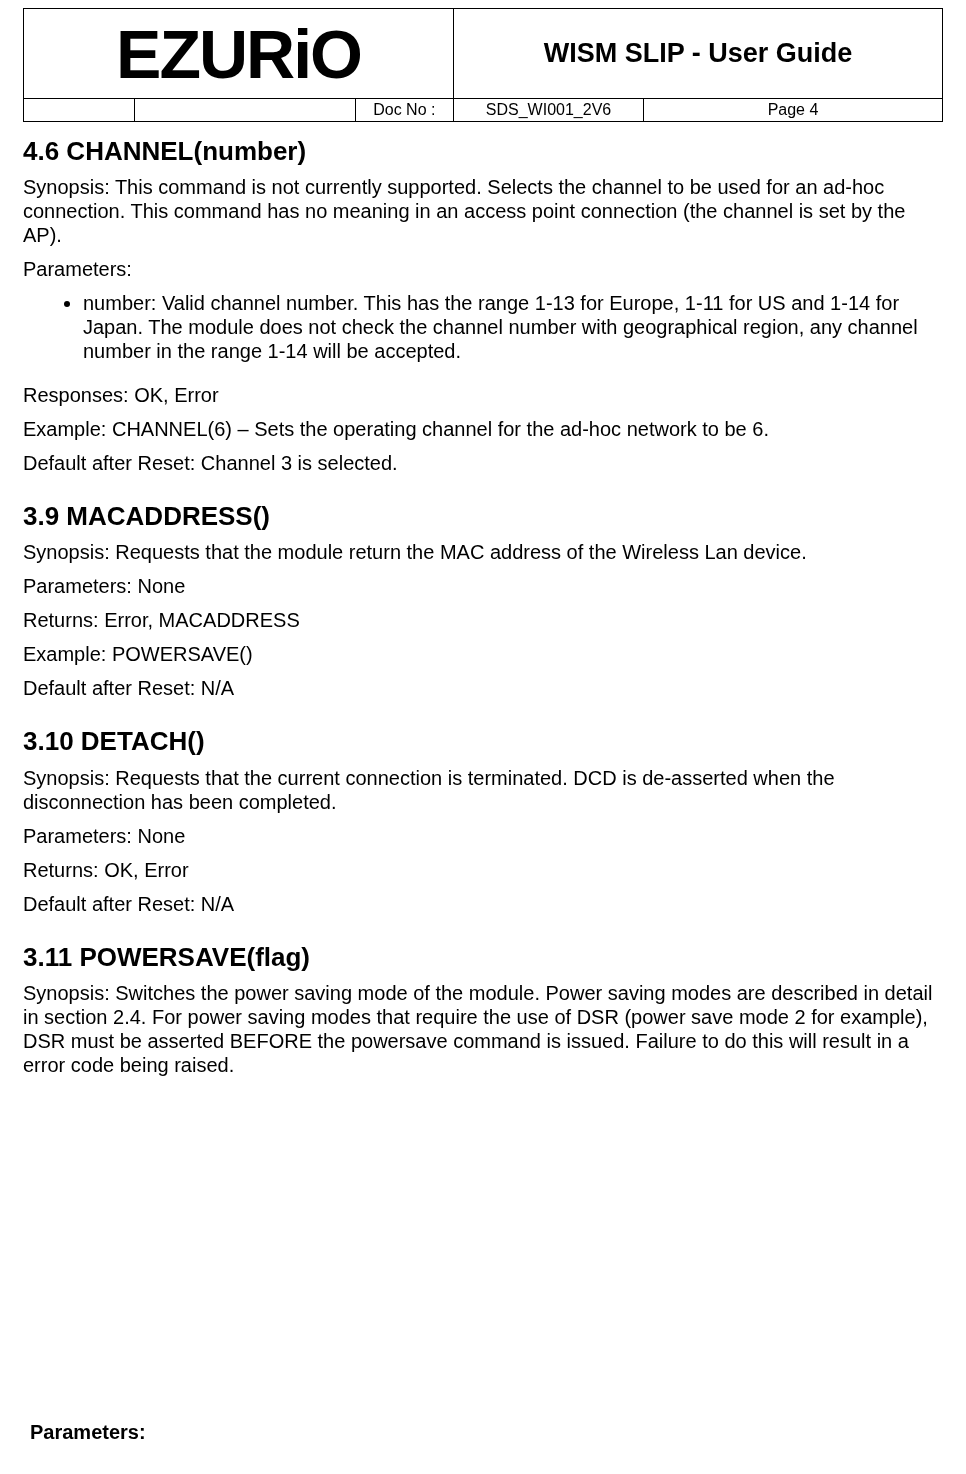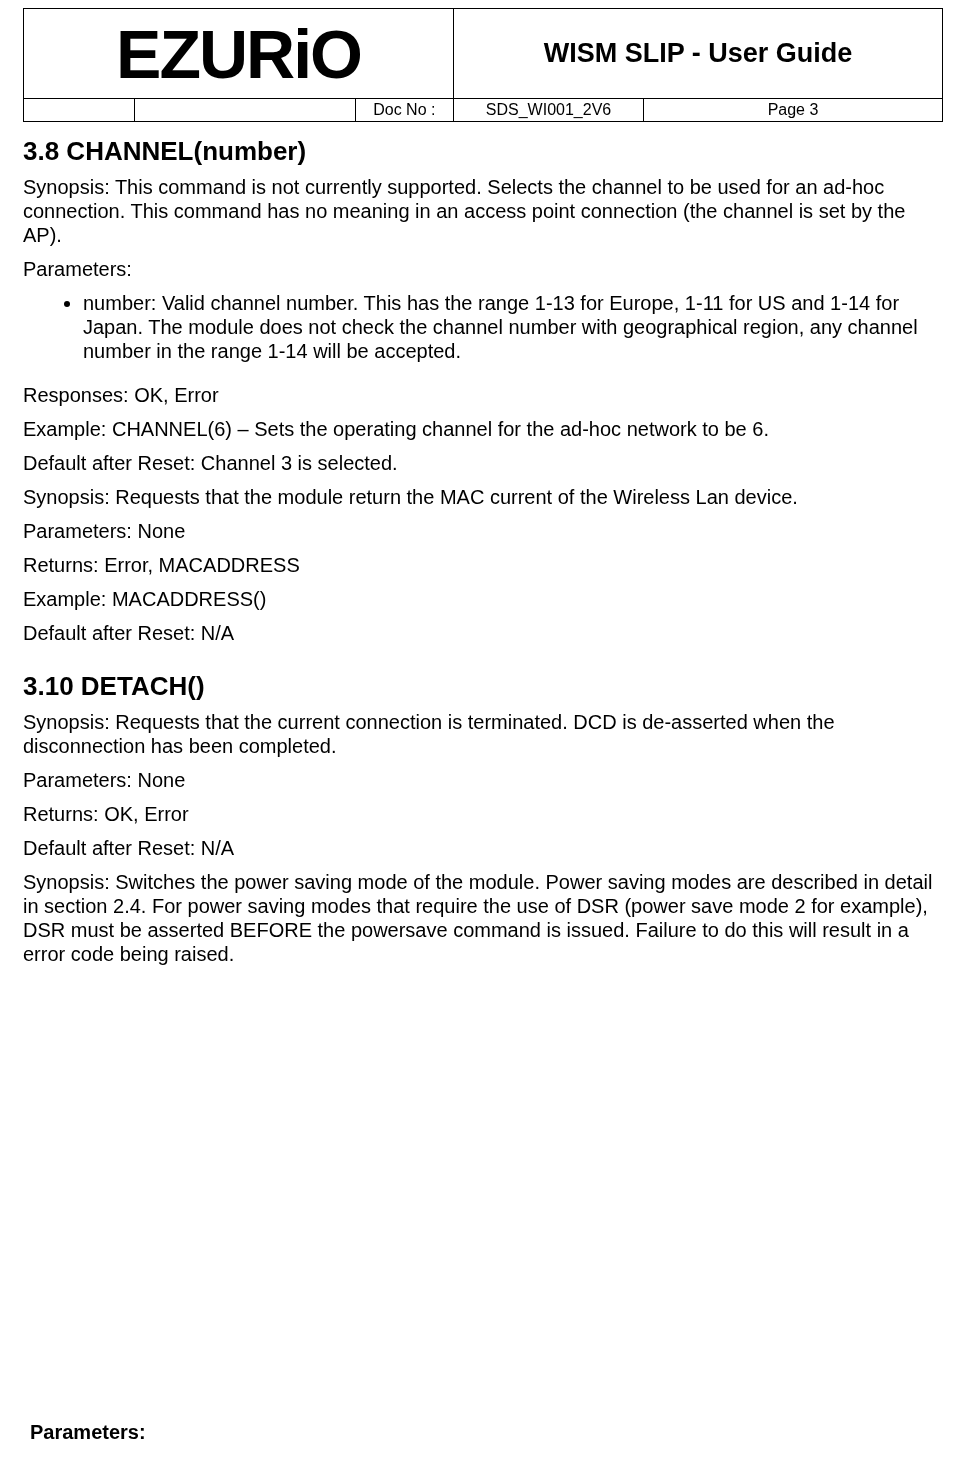--- a/index.html
+++ b/index.html
@@ -76,46 +76,48 @@
     <td class="logo-cell" colspan="3">
       <span class="logo-text">EZURi<span class="logo-o">O</span></span>
     </td>
     <td class="title-cell" colspan="2">WISM SLIP - User Guide</td>
   </tr>
   <tr class="meta-row">
     <td class="meta-empty1"></td>
     <td class="meta-empty2"></td>
     <td class="meta-docno-label">Doc No :</td>
     <td class="meta-docno-value">SDS_WI001_2V6</td>
-    <td>Page 3</td>
+    <td>Page 4</td>
   </tr>
 </tbody>
   </table>
 
 <div class="content">
 
-  <h2 class="section first">3.8  CHANNEL(number)</h2>
+  <h2 class="section first">4.6  CHANNEL(number)</h2>
   <p class="block"><span class="bold">Synopsis: This command is not currently supported.</span><span> Selects the channel to be used for an ad-hoc connection. This command has no meaning in an access point connection (the channel is set by the AP).</span></p>
   <p class="block bold">Parameters:</p>
   <ul class="param">
     <li>number: Valid channel number. This has the range 1-13 for Europe, 1-11 for US and 1-14 for Japan. The module does not check the channel number with geographical region, any channel number in the range 1-14 will be accepted.</li>
   </ul>
   <p class="block"><span class="bold">Responses:</span><span> OK, Error</span></p>
   <p class="block"><span class="bold">Example:</span><span> CHANNEL(6) – Sets the operating channel for the ad-hoc network to be 6.</span></p>
   <p class="block"><span class="bold">Default after Reset:</span><span> Channel 3 is selected.</span></p>
 
-  <p class="block"><span class="bold">Synopsis:</span><span> Requests that the module return the MAC current of the Wireless Lan device.</span></p>
+  <h2 class="section">3.9  MACADDRESS()</h2>
+  <p class="block"><span class="bold">Synopsis:</span><span> Requests that the module return the MAC address of the Wireless Lan device.</span></p>
   <p class="block"><span class="bold">Parameters:</span><span> None</span></p>
   <p class="block"><span class="bold">Returns:</span><span> Error, MACADDRESS</span></p>
-  <p class="block"><span class="bold">Example:</span><span> MACADDRESS()</span></p>
+  <p class="block"><span class="bold">Example:</span><span> POWERSAVE()</span></p>
   <p class="block"><span class="bold">Default after Reset:</span><span> N/A</span></p>
 
   <h2 class="section">3.10  DETACH()</h2>
   <p class="block"><span class="bold">Synopsis:</span><span> Requests that the current connection is terminated. DCD is de-asserted when the disconnection has been completed.</span></p>
   <p class="block"><span class="bold">Parameters:</span><span> None</span></p>
   <p class="block"><span class="bold">Returns:</span><span> OK, Error</span></p>
   <p class="block"><span class="bold">Default after Reset:</span><span> N/A</span></p>
 
+  <h2 class="section">3.11  POWERSAVE(flag)</h2>
   <p class="block"><span class="bold">Synopsis:</span><span> Switches the power saving mode of the module. Power saving modes are described in detail in section 2.4. For power saving modes that require the use of DSR (power save mode 2 for example), DSR must be asserted BEFORE the powersave command is issued. Failure to do this will result in a error code being raised.</span></p>
 
 </div>
 
 <div class="bottom-params">Parameters:</div>
 
 </body></html>

